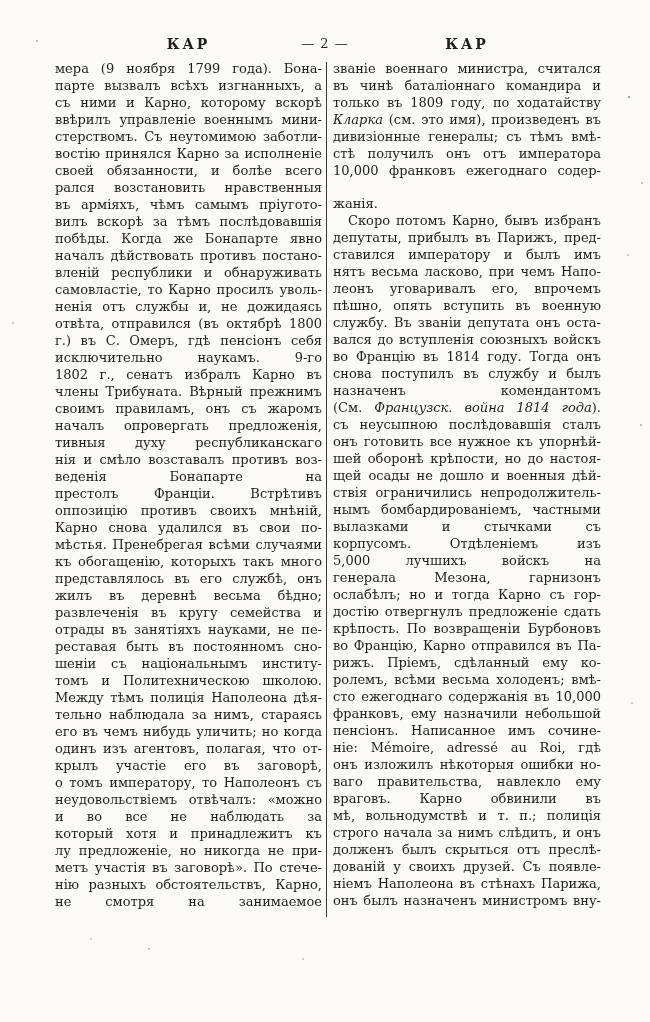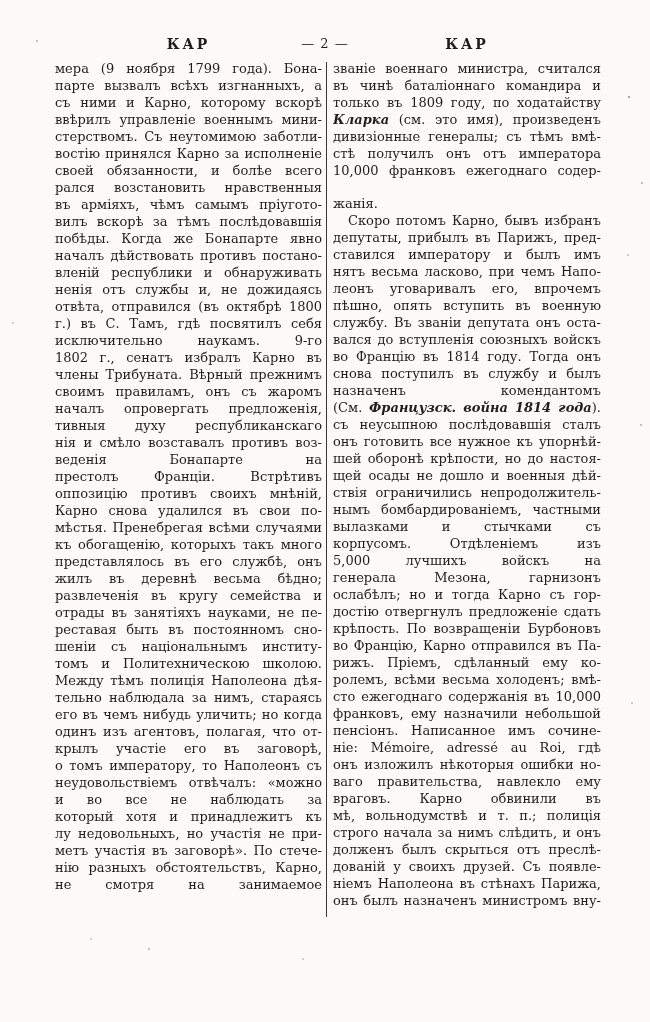--- a/index.html
+++ b/index.html
@@ -42,21 +42,21 @@
     font-size:13px;
     line-height:17px;height:17px;
     overflow:hidden;
     text-align:justify;
     -moz-text-align-last:justify;
     text-align-last:justify;
     word-spacing:1px;
   }
   .line.end-line{text-align:left;text-align-last:left;margin-top:16px;}
   .line.indent{text-indent:15px;}
-  .line i{font-style:italic;font-weight:bold;}
+  .line i{font-style:italic;}
   
   .speck{
     position:absolute;top:0;left:0;width:2px;height:2px;border-radius:50%;
     background:transparent;
     box-shadow:
       36px 40px 0 0 #b4afa6,
       628px 96px 0 0 #8d887f,
       641px 182px 0 0 #b4afa6,
       627px 254px 0 0 #c2bdb4,
       12px 322px 0 0 #c2bdb4,
@@ -85,23 +85,24 @@
         <div class="line">ввѣрилъ управленіе военнымъ мини-</div>
         <div class="line">стерствомъ. Съ неутомимою заботли-</div>
         <div class="line">востію принялся Карно за исполненіе</div>
         <div class="line">своей обязанности, и болѣе всего ста-</div>
         <div class="line">рался возстановить нравственныя силы</div>
         <div class="line">въ арміяхъ, чѣмъ самымъ пріугото-</div>
         <div class="line">вилъ вскорѣ за тѣмъ послѣдовавшія</div>
         <div class="line">побѣды. Когда же Бонапарте явно</div>
         <div class="line">началъ дѣйствовать противъ постано-</div>
         <div class="line">вленій республики и обнаруживать свое</div>
+        <div class="line">самовластіе, то Карно просилъ уволь-</div>
         <div class="line">ненія отъ службы и, не дожидаясь</div>
         <div class="line">отвѣта, отправился (въ октябрѣ 1800</div>
-        <div class="line">г.) въ С. Тамъ, гдѣ посвятилъ себя</div>
+        <div class="line">г.) въ С. Омеръ, гдѣ пенсіонъ себя</div>
         <div class="line">исключительно наукамъ. 9-го сентября</div>
         <div class="line">1802 г., сенатъ избралъ Карно въ</div>
         <div class="line">члены Трибуната. Вѣрный прежнимъ</div>
         <div class="line">своимъ правиламъ, онъ съ жаромъ</div>
         <div class="line">началъ опровергать предложенія, про-</div>
         <div class="line">тивныя духу республиканскаго правле-</div>
         <div class="line">нія и смѣло возставалъ противъ воз-</div>
         <div class="line">веденія Бонапарте на наслѣдственный</div>
         <div class="line">престолъ Франціи. Встрѣтивъ сильную</div>
         <div class="line">оппозицію противъ своихъ мнѣній,</div>
@@ -117,21 +118,21 @@
         <div class="line">томъ и Политехническою школою.</div>
         <div class="line">Между тѣмъ полиція Наполеона дѣя-</div>
         <div class="line">тельно наблюдала за нимъ, стараясь</div>
         <div class="line">его въ чемъ нибудь уличить; но когда</div>
         <div class="line">одинъ изъ агентовъ, полагая, что от-</div>
         <div class="line">крылъ участіе его въ заговорѣ, донесъ</div>
         <div class="line">о томъ императору, то Наполеонъ съ</div>
         <div class="line">неудовольствіемъ отвѣчалъ: «можно бы</div>
         <div class="line">и во все не наблюдать за человѣкомъ,</div>
         <div class="line">который хотя и принадлежитъ къ чис-</div>
-        <div class="line">лу недовольныхъ, но участія не при-</div>
+        <div class="line">лу предложеніе, но никогда не при-</div>
         <div class="line">метъ участія въ заговорѣ». По стече-</div>
         <div class="line">нію разныхъ обстоятельствъ, Карно,</div>
         <div class="line">не смотря на занимаемое неоднократно</div>
       </div>
     <div class="divider"></div>
     <div class="column right-col">
         <div class="line">званіе военнаго министра, считался</div>
         <div class="line">въ чинѣ баталіоннаго командира и</div>
         <div class="line">только въ 1809 году, по ходатайству</div>
         <div class="line"><i>Кларка</i> (см. это имя), произведенъ въ</div>

